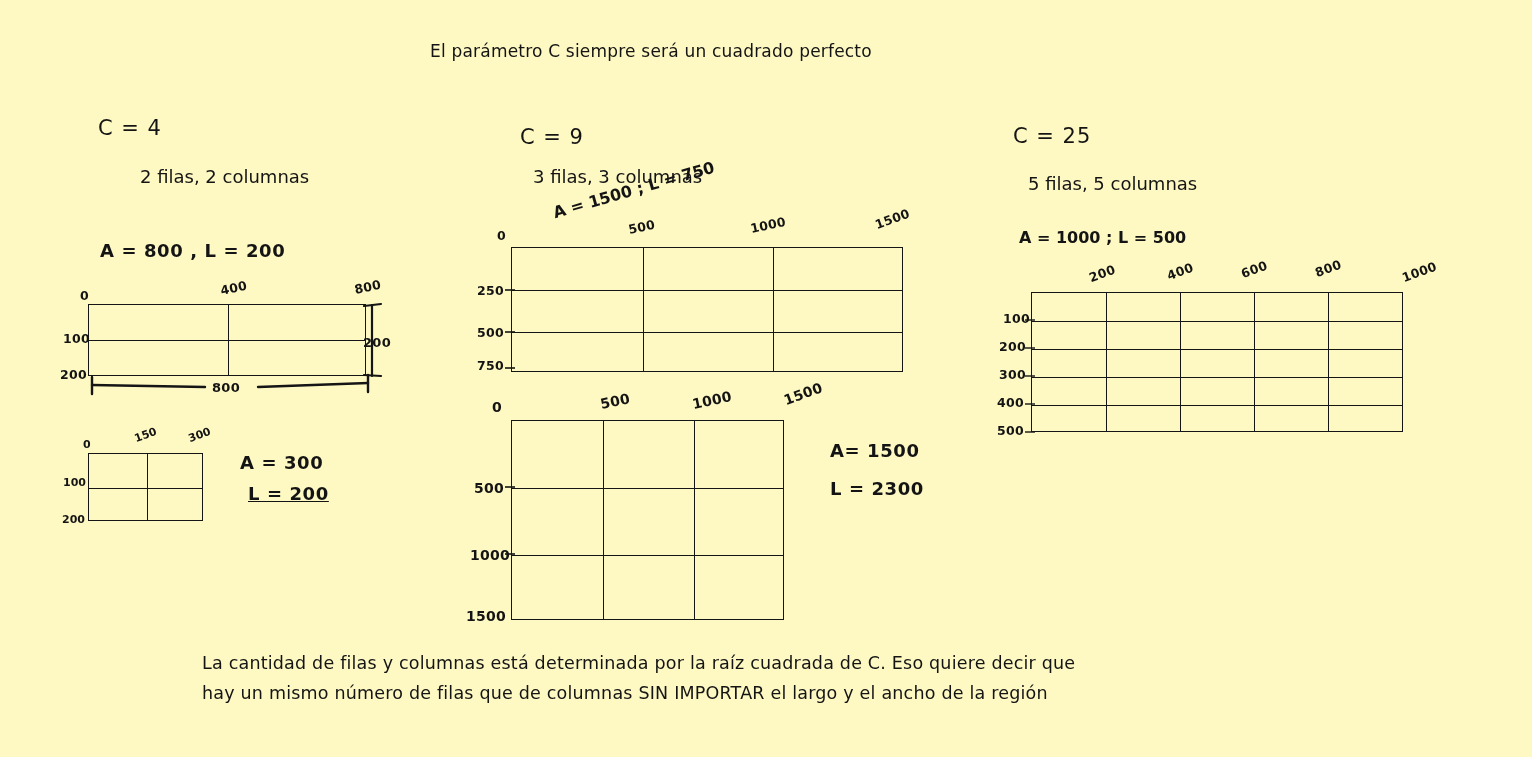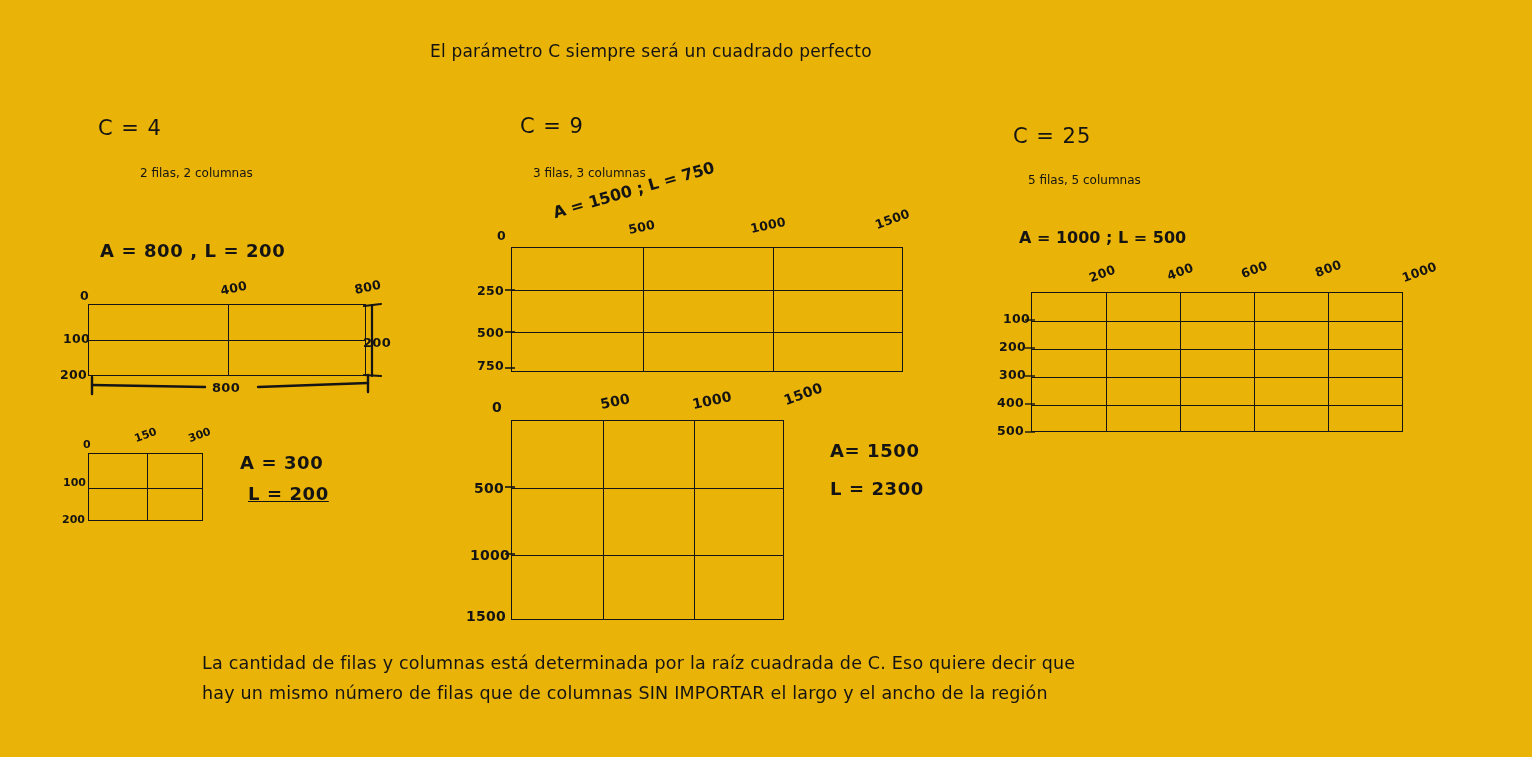--- a/index.html
+++ b/index.html
@@ -4,42 +4,42 @@
 <style>
   html, body {
     margin: 0;
     padding: 0;
     background: #ffffff;
   }
   #canvas {
     position: relative;
     width: 1532px;
     height: 757px;
-    background: #eab308;
+    background: #fef9c3;
     font-family: "DejaVu Sans", sans-serif;
     color: #111111;
     overflow: hidden;
   }
   .abs { position: absolute; }
   .hand {
     font-family: "DejaVu Sans", sans-serif;
     color: #141414;
     white-space: nowrap;
   }
   .title {
     font-size: 17px;
     letter-spacing: 0.2px;
   }
   .case-title {
     font-size: 21px;
     font-weight: 400;
     letter-spacing: 1px;
   }
   .case-sub {
-    font-size: 12px;
+    font-size: 18px;
   }
   .label-big {
     font-size: 18px;
     font-weight: 600;
     letter-spacing: 0.6px;
   }
   .label-mid {
     font-size: 16px;
     font-weight: 600;
   }
@@ -121,21 +121,21 @@
     <div class="gline-h" style="top:34px;"></div>
   </div>
   <div class="abs hand tick-sm" style="left:83px; top:438px;">0</div>
   <div class="abs hand tick-sm" style="left:137px; top:432px;"><span class="rot-c">150</span></div>
   <div class="abs hand tick-sm" style="left:191px; top:432px;"><span class="rot-c">300</span></div>
   <div class="abs hand tick-sm" style="left:63px; top:476px;">100</div>
   <div class="abs hand tick-sm" style="left:62px; top:513px;">200</div>
   <div class="abs hand label-big" style="left:240px; top:452px;">A = 300</div>
   <div class="abs hand label-big" style="left:248px; top:483px;text-decoration:underline;">L = 200</div>
 
-  <div class="abs hand case-title" style="left:520px; top:114px;">C = 9</div>
+  <div class="abs hand case-title" style="left:520px; top:125px;">C = 9</div>
   <div class="abs hand case-sub" style="left:533px; top:166px;">3 filas, 3 columnas</div>
 
   <div class="abs hand label-mid" style="left:556px; top:203px;"><span class="rot-a">A = 1500 ;  L = 750</span></div>
 
   <div class="grid" style="left:511px; top:247px; width:392px; height:125px;">
     <div class="gline-v" style="left:131px;"></div>
     <div class="gline-v" style="left:261px;"></div>
     <div class="gline-h" style="top:42px;"></div>
     <div class="gline-h" style="top:84px;"></div>
   </div>

